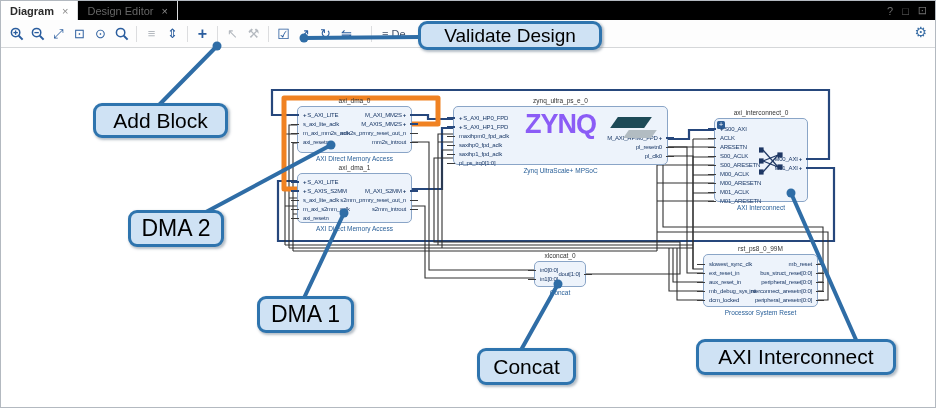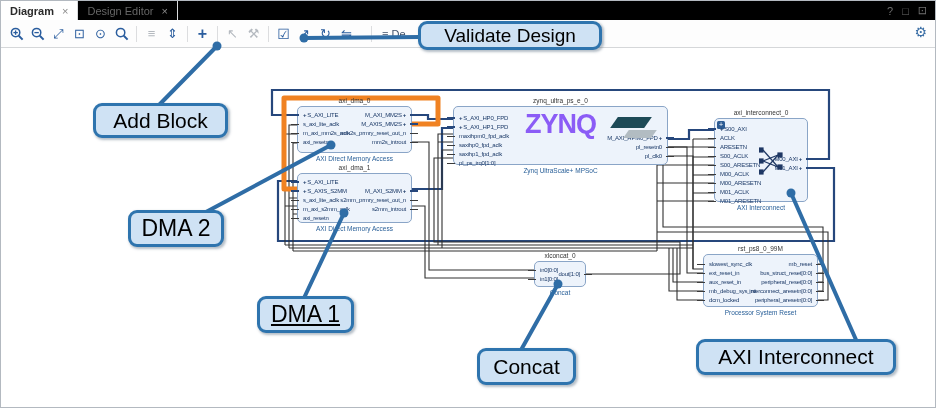--- a/index.html
+++ b/index.html
@@ -417,15 +417,15 @@
     <line x1="520" y1="349" x2="557" y2="283"></line>
       <circle cx="557" cy="283" r="4.5" stroke="none"></circle>
     <line x1="856" y1="341" x2="790" y2="192"></line>
       <circle cx="790" cy="192" r="4.5" stroke="none"></circle>
   </g>
 </svg>
 
 <div class="callout" style="left:417px;top:20px;width:184px;height:29px;font-size:19px;">Validate Design</div>
 <div class="callout" style="left:92px;top:102px;width:135px;height:35px;">Add Block</div>
 <div class="callout" style="left:127px;top:209px;width:96px;height:37px;font-size:23px;">DMA 2</div>
-<div class="callout" style="left:256px;top:295px;width:97px;height:37px;font-size:23px;text-decoration:underline;">DMA 1</div>
+<div class="callout" style="left:256px;top:295px;width:97px;height:37px;font-size:23px;">DMA 1</div>
 <div class="callout" style="left:476px;top:347px;width:99px;height:37px;">Concat</div>
 <div class="callout" style="left:695px;top:338px;width:200px;height:36px;">AXI Interconnect</div>
 
 </body></html>

